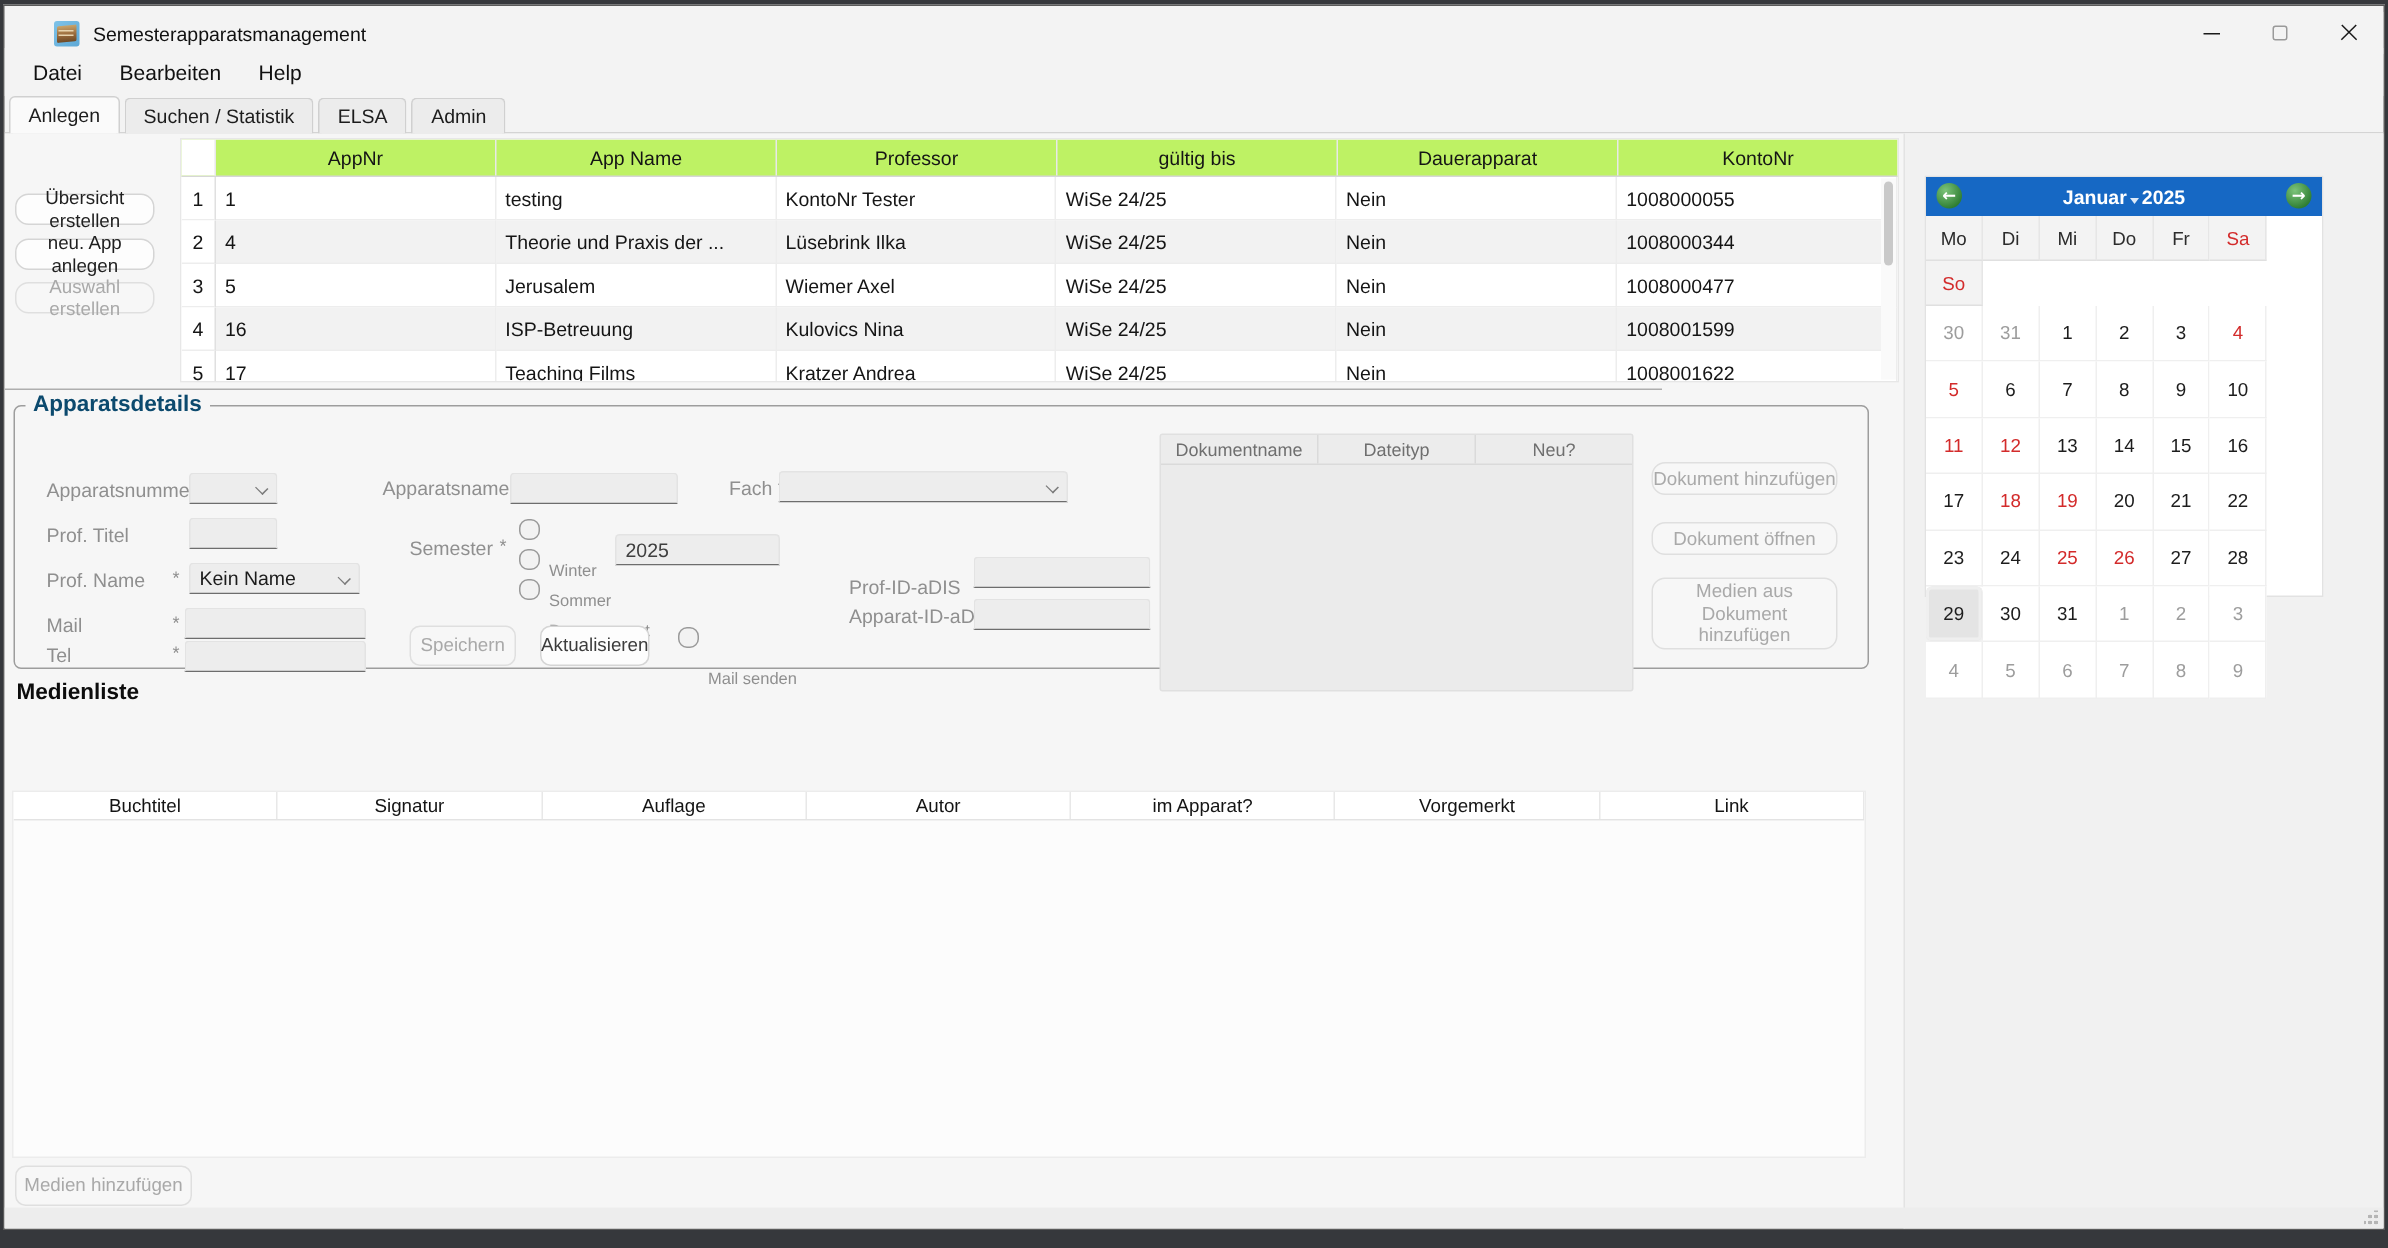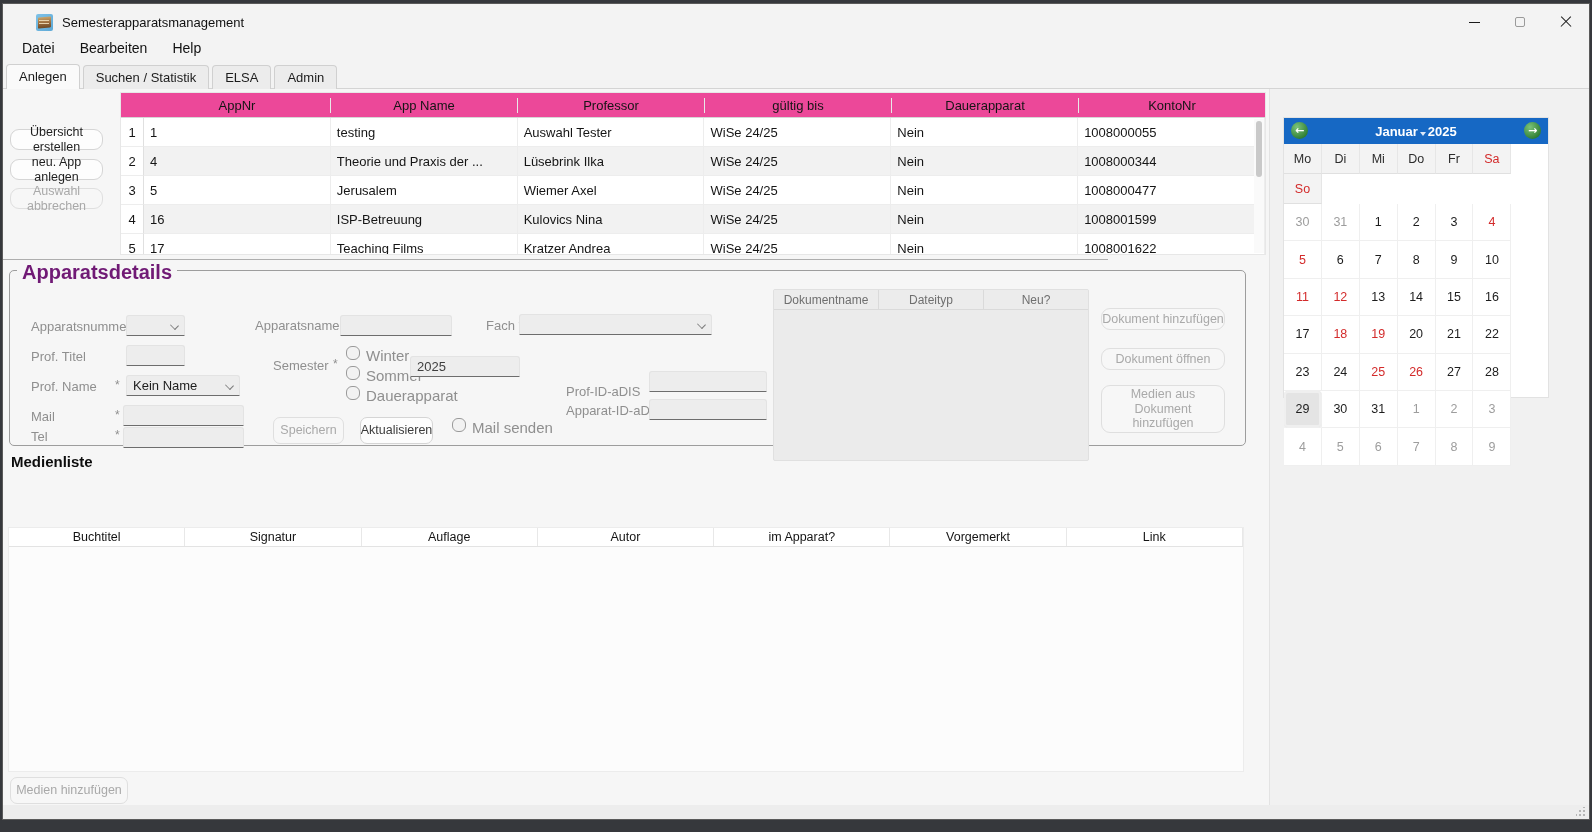--- a/index.html
+++ b/index.html
@@ -48,47 +48,47 @@
   .mainpane{position:absolute;left:0;top:0;bottom:0;width:1268px;}
   
   .btn{display:flex;align-items:center;justify-content:center;background:#fdfdfd;
        border:1px solid #d5d5d5;border-radius:9px;font-size:12.5px;color:#1f1f1f;
        text-align:center;line-height:1.15;}
   .btn.disabled{color:#a9a9a9;border-color:#dfdfdf;background:#f7f7f7;}
   .side-btn{position:absolute;left:7px;width:93px;height:21px;}
   
   .app-table{position:absolute;left:117px;top:3px;width:1146px;height:163px;background:#fff;
              border:1px solid #e7e7e7;overflow:hidden;font-size:13px;color:#151515;}
-  .thead{display:flex;height:25px;border-bottom:1px solid #d6d6d6;background:#ec4899;align-items:center;}
+  .thead{display:flex;height:25px;border-bottom:1px solid #d6d6d6;background:#bef264;}
   .th{flex:1;display:flex;align-items:center;justify-content:center;border-right:1px solid #e8e8e8;}
   .th.gutter,.td.gutter{flex:0 0 23px;justify-content:center;background:#fff;}
   .trow{display:flex;height:29px;background:#fff;}
   .trow.alt .td{background:#f2f2f2;}
   .trow.alt .td.gutter{background:#fff;}
   .td{flex:1;display:flex;align-items:center;padding-left:6px;border-right:1px solid #ededed;
       border-bottom:1px solid #ededed;overflow:hidden;white-space:nowrap;}
   .td.gutter{padding-left:0;justify-content:center;border-right:1px solid #e0e0e0;}
   .vscroll{position:absolute;right:1px;top:26px;width:10px;bottom:1px;background:#fafafa;}
   .vthumb{position:absolute;left:2px;top:2px;width:6px;height:56px;background:#c9c9c9;border-radius:3px;}
   .splitter{position:absolute;left:0;top:170px;width:1105px;height:1px;background:#aeaeae;}
   
   .groupbox{position:absolute;left:6px;top:181px;width:1237px;height:176px;
             border:1px solid #9d9d9d;border-radius:5px;}
   .groupbox-title{position:absolute;left:7px;top:-10px;background:#f6f6f6;padding:0 5px;
-                  font-size:20px;font-weight:bold;color:#701a75;}
+                  font-size:15px;font-weight:bold;color:#0c4a6e;}
   .flabel{position:absolute;font-size:13px;color:#8f8f8f;white-space:nowrap;}
   .star{position:absolute;font-size:12px;color:#8f8f8f;}
   .field{position:absolute;background:#ededed;border:1px solid #e3e3e3;border-bottom:1.5px solid #6d6d6d;
          border-radius:3px 3px 0 0;height:21px;font-size:13px;color:#333;
          display:flex;align-items:center;padding:0 6px;}
   .combo .chev{position:absolute;right:6px;top:6px;width:7px;height:7px;border-right:1.4px solid #7a7a7a;
          border-bottom:1.4px solid #7a7a7a;transform:rotate(45deg) scaleY(.8);}
   .radio{position:absolute;width:14px;height:14px;border:1px solid #9a9a9a;border-radius:6px;
          background:#f2f2f2;}
-  .rlabel{position:absolute;font-size:15px;color:#8f8f8f;white-space:nowrap;}
+  .rlabel{position:absolute;font-size:11px;color:#8f8f8f;white-space:nowrap;margin-top:28px;}
   .small-btn{position:absolute;height:27px;font-size:12.5px;border-radius:7px;}
   
   .doc-table{position:absolute;left:770px;top:200px;width:316px;height:172px;background:#ebebeb;
              border:1px solid #e0e0e0;border-radius:2px;overflow:hidden;}
   .doc-head{display:flex;height:20px;background:#ececec;border-bottom:1px solid #dadada;}
   .doc-th{flex:1;display:flex;align-items:center;justify-content:center;font-size:12px;
           color:#6f6f6f;border-right:1px solid #dadada;}
   .doc-btn{position:absolute;left:1098px;width:124px;}
   
   .section-title{position:absolute;font-size:15px;font-weight:bold;color:#0d0d0d;}
@@ -162,38 +162,38 @@
     <div class="tab">ELSA</div>
     <div class="tab">Admin</div>
   </div>
 
   <div class="content">
 
     <div class="mainpane">
 
       <div class="btn side-btn" style="top:40px;">Übersicht erstellen</div>
       <div class="btn side-btn" style="top:70px;">neu. App anlegen</div>
-      <div class="btn side-btn disabled" style="top:99px;">Auswahl abbrechen</div>
+      <div class="btn side-btn disabled" style="top:99px;">Auswahl erstellen</div>
 
       <div class="app-table">
         <div class="thead">
           <div class="th gutter"></div>
           <div class="th">AppNr</div>
           <div class="th">App Name</div>
           <div class="th">Professor</div>
           <div class="th">gültig bis</div>
           <div class="th">Dauerapparat</div>
           <div class="th" style="border-right:none;">KontoNr</div>
         </div>
         <div>
             <div class="trow">
               <div class="td gutter">1</div>
               <div class="td">1</div>
               <div class="td">testing</div>
-              <div class="td">Auswahl Tester</div>
+              <div class="td">KontoNr Tester</div>
               <div class="td">WiSe 24/25</div>
               <div class="td">Nein</div>
               <div class="td">1008000055</div>
             </div>
             <div class="trow alt">
               <div class="td gutter">2</div>
               <div class="td">4</div>
               <div class="td">Theorie und Praxis der ...</div>
               <div class="td">Lüsebrink Ilka</div>
               <div class="td">WiSe 24/25</div>

